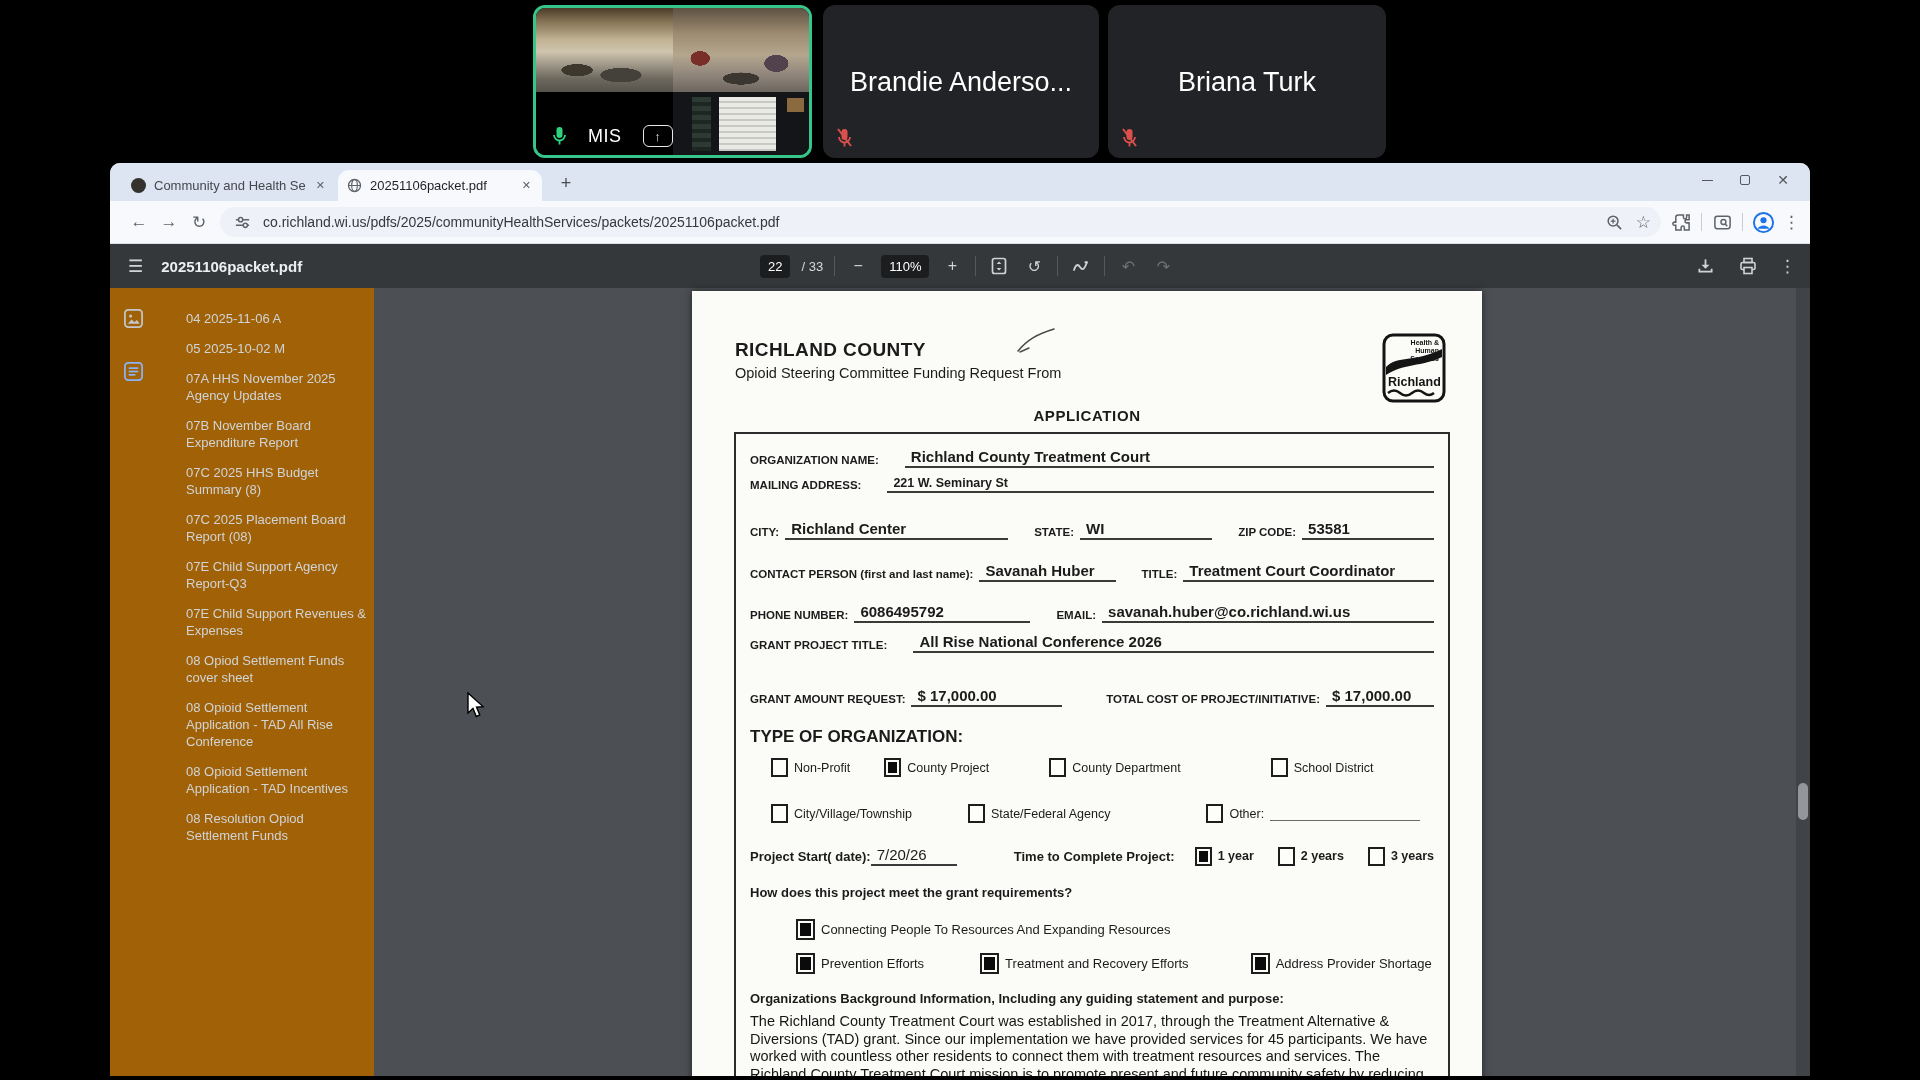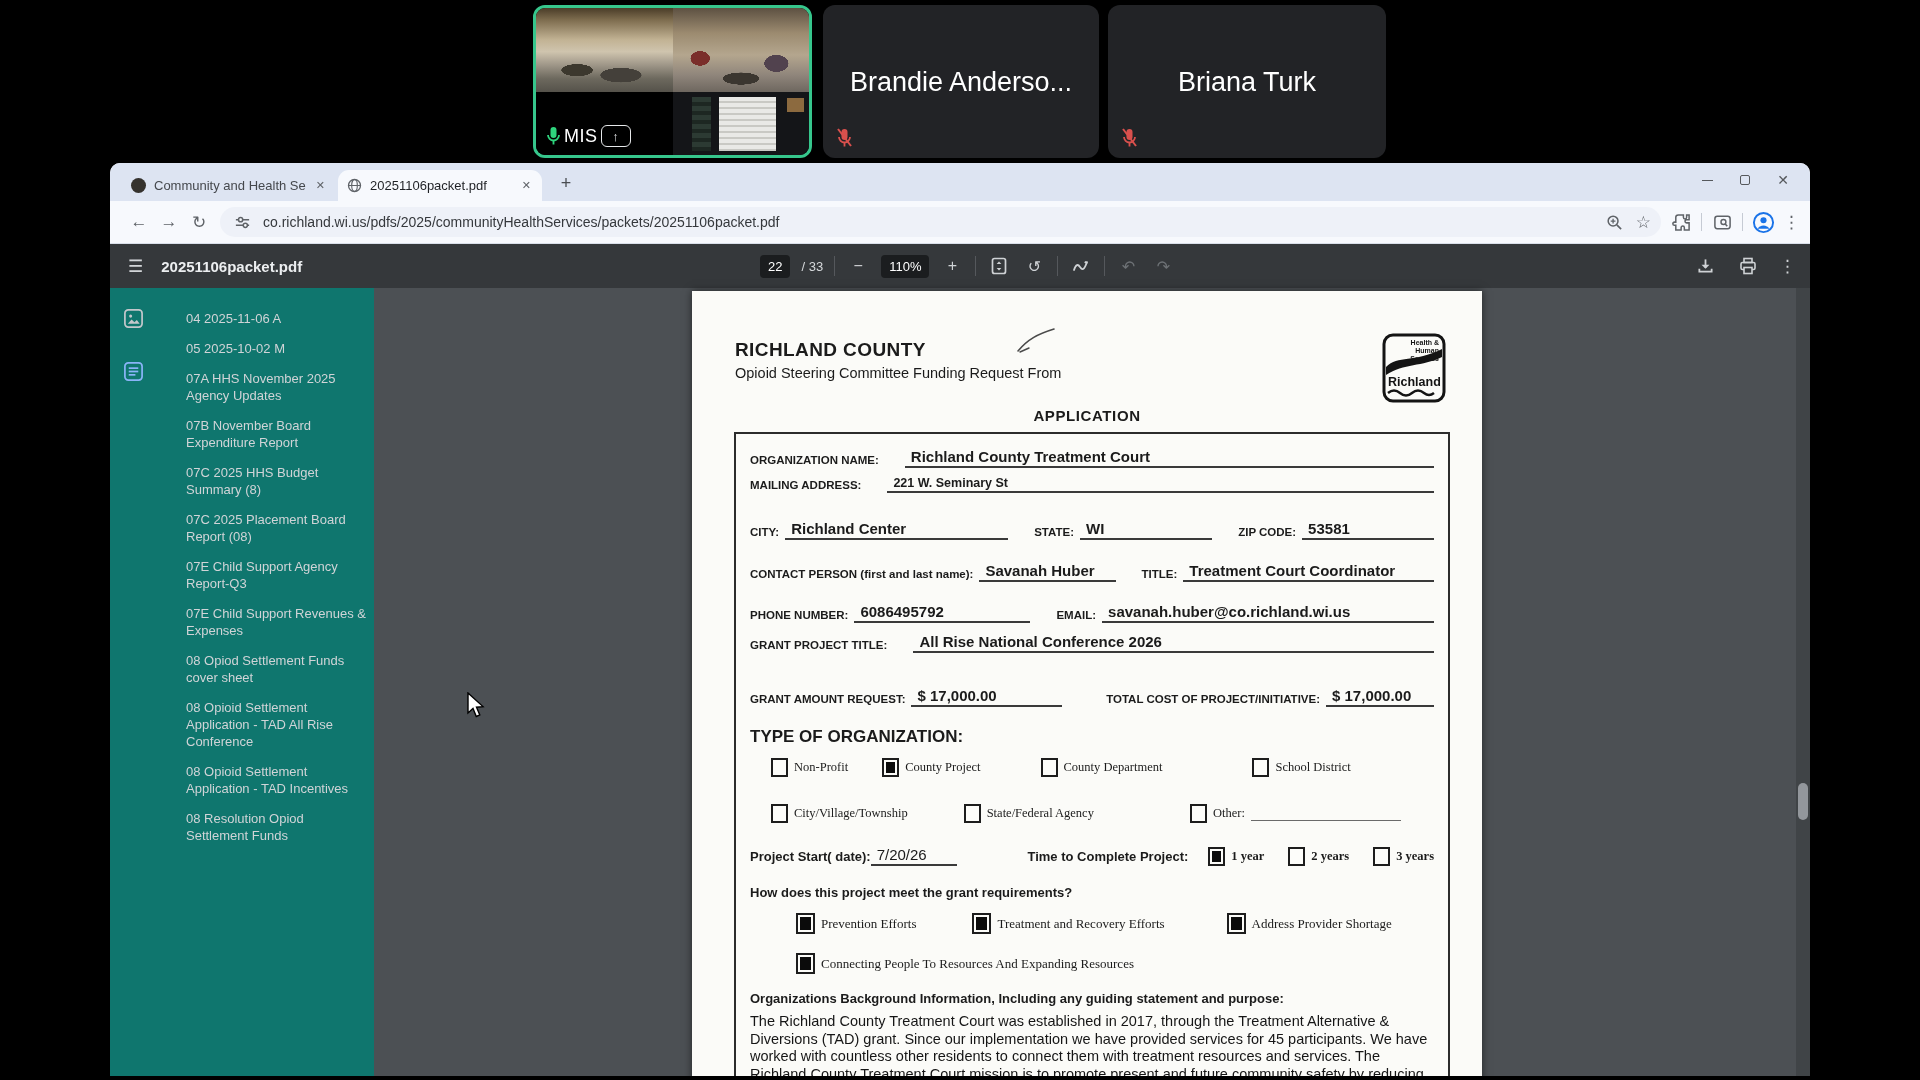--- a/index.html
+++ b/index.html
@@ -25,21 +25,21 @@
       radial-gradient(ellipse 20px 14px at 76% 66%, #51424e 60%, transparent 61%),
       radial-gradient(ellipse 30px 10px at 50% 84%, #3b3630 60%, transparent 61%),
       linear-gradient(180deg,#5d5142 0%,#9c8b70 30%,#b4a68e 56%,#8f857b 80%,#6e675f 100%); }
   .q-bl { left:0; top:57%; width:50%; height:43%; background:#000; }
   .q-br { left:50%; top:57%; width:50%; height:43%; background:#141518; }
   .mini-doc { position:absolute; left:34%; top:8%; width:42%; height:86%; background:
       repeating-linear-gradient(180deg,#e9e9e6 0 4px,#c9c9c4 4px 6px); }
   .mini-side { position:absolute; left:14%; top:8%; width:14%; height:86%; background:
       repeating-linear-gradient(180deg,#2c3a33 0 5px,#1d2722 5px 9px); }
   .mini-accent { position:absolute; right:4%; top:10%; width:12%; height:22%; background:#8c6a3f; }
-  .mis-label { position:absolute; left:10px; bottom:8px; display:flex; align-items:center; gap:3px; }
+  .mis-label { position:absolute; left:16px; bottom:8px; display:flex; align-items:center; gap:21px; }
   .mis-text { color:#fff; font-size:18px; font-weight:500; letter-spacing:.5px; }
   .share-btn { width:30px; height:22px; border:1.6px solid #e6e8ea; border-radius:6px; color:#e6e8ea;
     font-size:13px; display:flex; align-items:center; justify-content:center; }
   .muted-mic { position:absolute; left:13px; bottom:9px; }
 
   
   #browser { position:absolute; left:110px; top:163px; width:1700px; height:913px;
     border-radius:10px 10px 0 0; overflow:hidden; background:#f7f9fd; }
   #tabstrip { position:relative; height:38px; background:#dde4f2; }
   .tab { position:absolute; bottom:0; height:31px; border-radius:11px 11px 0 0; display:flex; align-items:center;
@@ -74,21 +74,21 @@
   .pdf-title { color:#eceef0; font-size:15px; font-weight:700; }
   .pdf-center { position:absolute; left:650px; top:0; height:44px; display:flex; align-items:center; gap:11px; color:#d6d9db; font-size:13px; }
   .dark-box { background:#1b1d1f; border-radius:4px; padding:4px 8px; color:#fff; font-size:13px; }
   .tsep { width:1px; height:20px; background:#55585c; }
   .tool-ic { color:#cfd2d5; font-size:16px; display:flex; align-items:center; justify-content:center; width:24px; height:24px; }
   .tool-ic.dim { color:#6d7175; }
   .pdf-right { position:absolute; right:14px; top:0; height:44px; display:flex; align-items:center; gap:19px; }
 
   
   #pdfbody { position:absolute; left:0; top:125px; width:1700px; bottom:0; }
-  #pdfsidebar { position:absolute; left:0; top:0; width:292px; bottom:0; background:#0f766e; border-right:1px solid #1e2124; }
+  #pdfsidebar { position:absolute; left:0; top:0; width:292px; bottom:0; background:#a16207; border-right:1px solid #1e2124; }
   .view-ics { position:absolute; left:13px; top:20px; display:flex; flex-direction:column; gap:32px; }
   #bookmarks { position:absolute; left:76px; top:22px; width:182px; display:flex; flex-direction:column; gap:13px;
     font-size:13px; line-height:17px; color:#d0d4d7; }
   #pdfmain { position:absolute; left:264px; top:0; right:14px; bottom:0; background:#4c5054; }
   #vscroll { position:absolute; right:0; top:0; width:14px; bottom:0; background:#404447; }
   #vthumb { position:absolute; left:2px; width:10px; top:495px; height:37px; background:#93979c; border-radius:5px; }
 
   
   #page { position:absolute; left:318px; top:3px; width:790px; height:800px; background:#fbfbf8;
     box-shadow:0 0 8px rgba(0,0,0,.55); color:#1b1b1b; overflow:hidden; }
@@ -99,21 +99,21 @@
   #doclogo { position:absolute; right:36px; top:42px; }
   .app-title { position:absolute; left:0; right:0; top:116px; text-align:center; font-size:15px; font-weight:700; letter-spacing:.6px; }
   #formbox { position:absolute; left:42px; right:32px; top:141px; bottom:-4px; border:2px solid #2c2c2c; padding:10px 14px 0 14px; }
   .frow { display:flex; align-items:flex-end; gap:26px; }
   .fgroup { display:flex; align-items:flex-end; gap:6px;margin-top:12px; }
   .flabel { font-size:11.5px; font-weight:700; white-space:nowrap; padding-bottom:2px; }
   .fline { border-bottom:2px solid #3a3a3a; padding:0 4px 1px 6px; font-size:15px; white-space:nowrap; }
   .grow { flex:1;font-weight:bold; }
   .small-val { font-size:12.5px; }
   .cbrow { display:flex; align-items:center; }
-  .cbitem { display:flex; align-items:center; gap:6px;font-family:Liberation Serif, serif; }
+  .cbitem { display:flex; align-items:center; gap:6px; }
   .cb { width:17px; height:19px; border:2px solid #1d1d1d; background:#fdfdfa; flex:0 0 auto; }
   .cb.checked { background:#0b0b0b; box-shadow:inset 0 0 0 2px #fbfbf8; }
   .cblabel { font-size:12.5px; }
   .boldlabel { font-size:17px; font-weight:700; }
   .req .cb { width:19px; height:21px; }
   .req .cblabel { font-size:13px; }
   #bgpara { margin-top:7px; font-size:14.5px; line-height:17.6px; color:#161616; }
 
   
   #cursor { position:absolute; left:466px; top:692px; }
@@ -467,42 +467,42 @@
                 <span class="cblabel" style="font-weight:bold">2 years</span>
               </span>
               <span class="cbitem">
                 <span class="cb"></span>
                 <span class="cblabel" style="font-weight:bold">3 years</span>
               </span>
             </div>
 
             <div class="boldlabel" style="margin-top:19px; font-size:13px">How does this project meet the grant requirements?</div>
 
+            <div class="cbrow req" style="margin-top:19px; padding-left:46px">
+              <span class="cbitem">
+                <span class="cb checked"></span>
+                <span class="cblabel">Connecting People To Resources And Expanding Resources</span>
+              </span>
+            </div>
+
             <div class="cbrow req" style="margin-top:13px; padding-left:46px">
               <span class="cbitem" style="margin-right:56px">
                 <span class="cb checked"></span>
                 <span class="cblabel">Prevention Efforts</span>
               </span>
               <span class="cbitem" style="margin-right:62px">
                 <span class="cb checked"></span>
                 <span class="cblabel">Treatment and Recovery Efforts</span>
               </span>
               <span class="cbitem">
                 <span class="cb checked"></span>
                 <span class="cblabel">Address Provider Shortage</span>
               </span>
             </div>
 
-            <div class="cbrow req" style="margin-top:19px; padding-left:46px">
-              <span class="cbitem">
-                <span class="cb checked"></span>
-                <span class="cblabel">Connecting People To Resources And Expanding Resources</span>
-              </span>
-            </div>
-
             <div class="boldlabel" style="margin-top:17px; font-size:13px">Organizations Background Information, Including any guiding statement and purpose:</div>
 
             <div id="bgpara">The Richland County Treatment Court was established in 2017, through the Treatment Alternative &amp; Diversions (TAD) grant.  Since our implementation we have provided services for 45 participants.  We have worked with countless other residents to connect them with treatment resources and services. The Richland County Treatment Court mission is to promote present and future community safety by reducing recidivism of criminal offenders who are substance dependent by using evidence-based practices. The guiding principle of these treatment courts is the belief that every person has value and the power to change their lives and become sober, responsible citizens, thereby improve their lives, the lives of their families and our community as a whole.</div>
 
           </div>
         </div>
       </div>
 
       <div id="vscroll">
         <div id="vthumb"></div>

